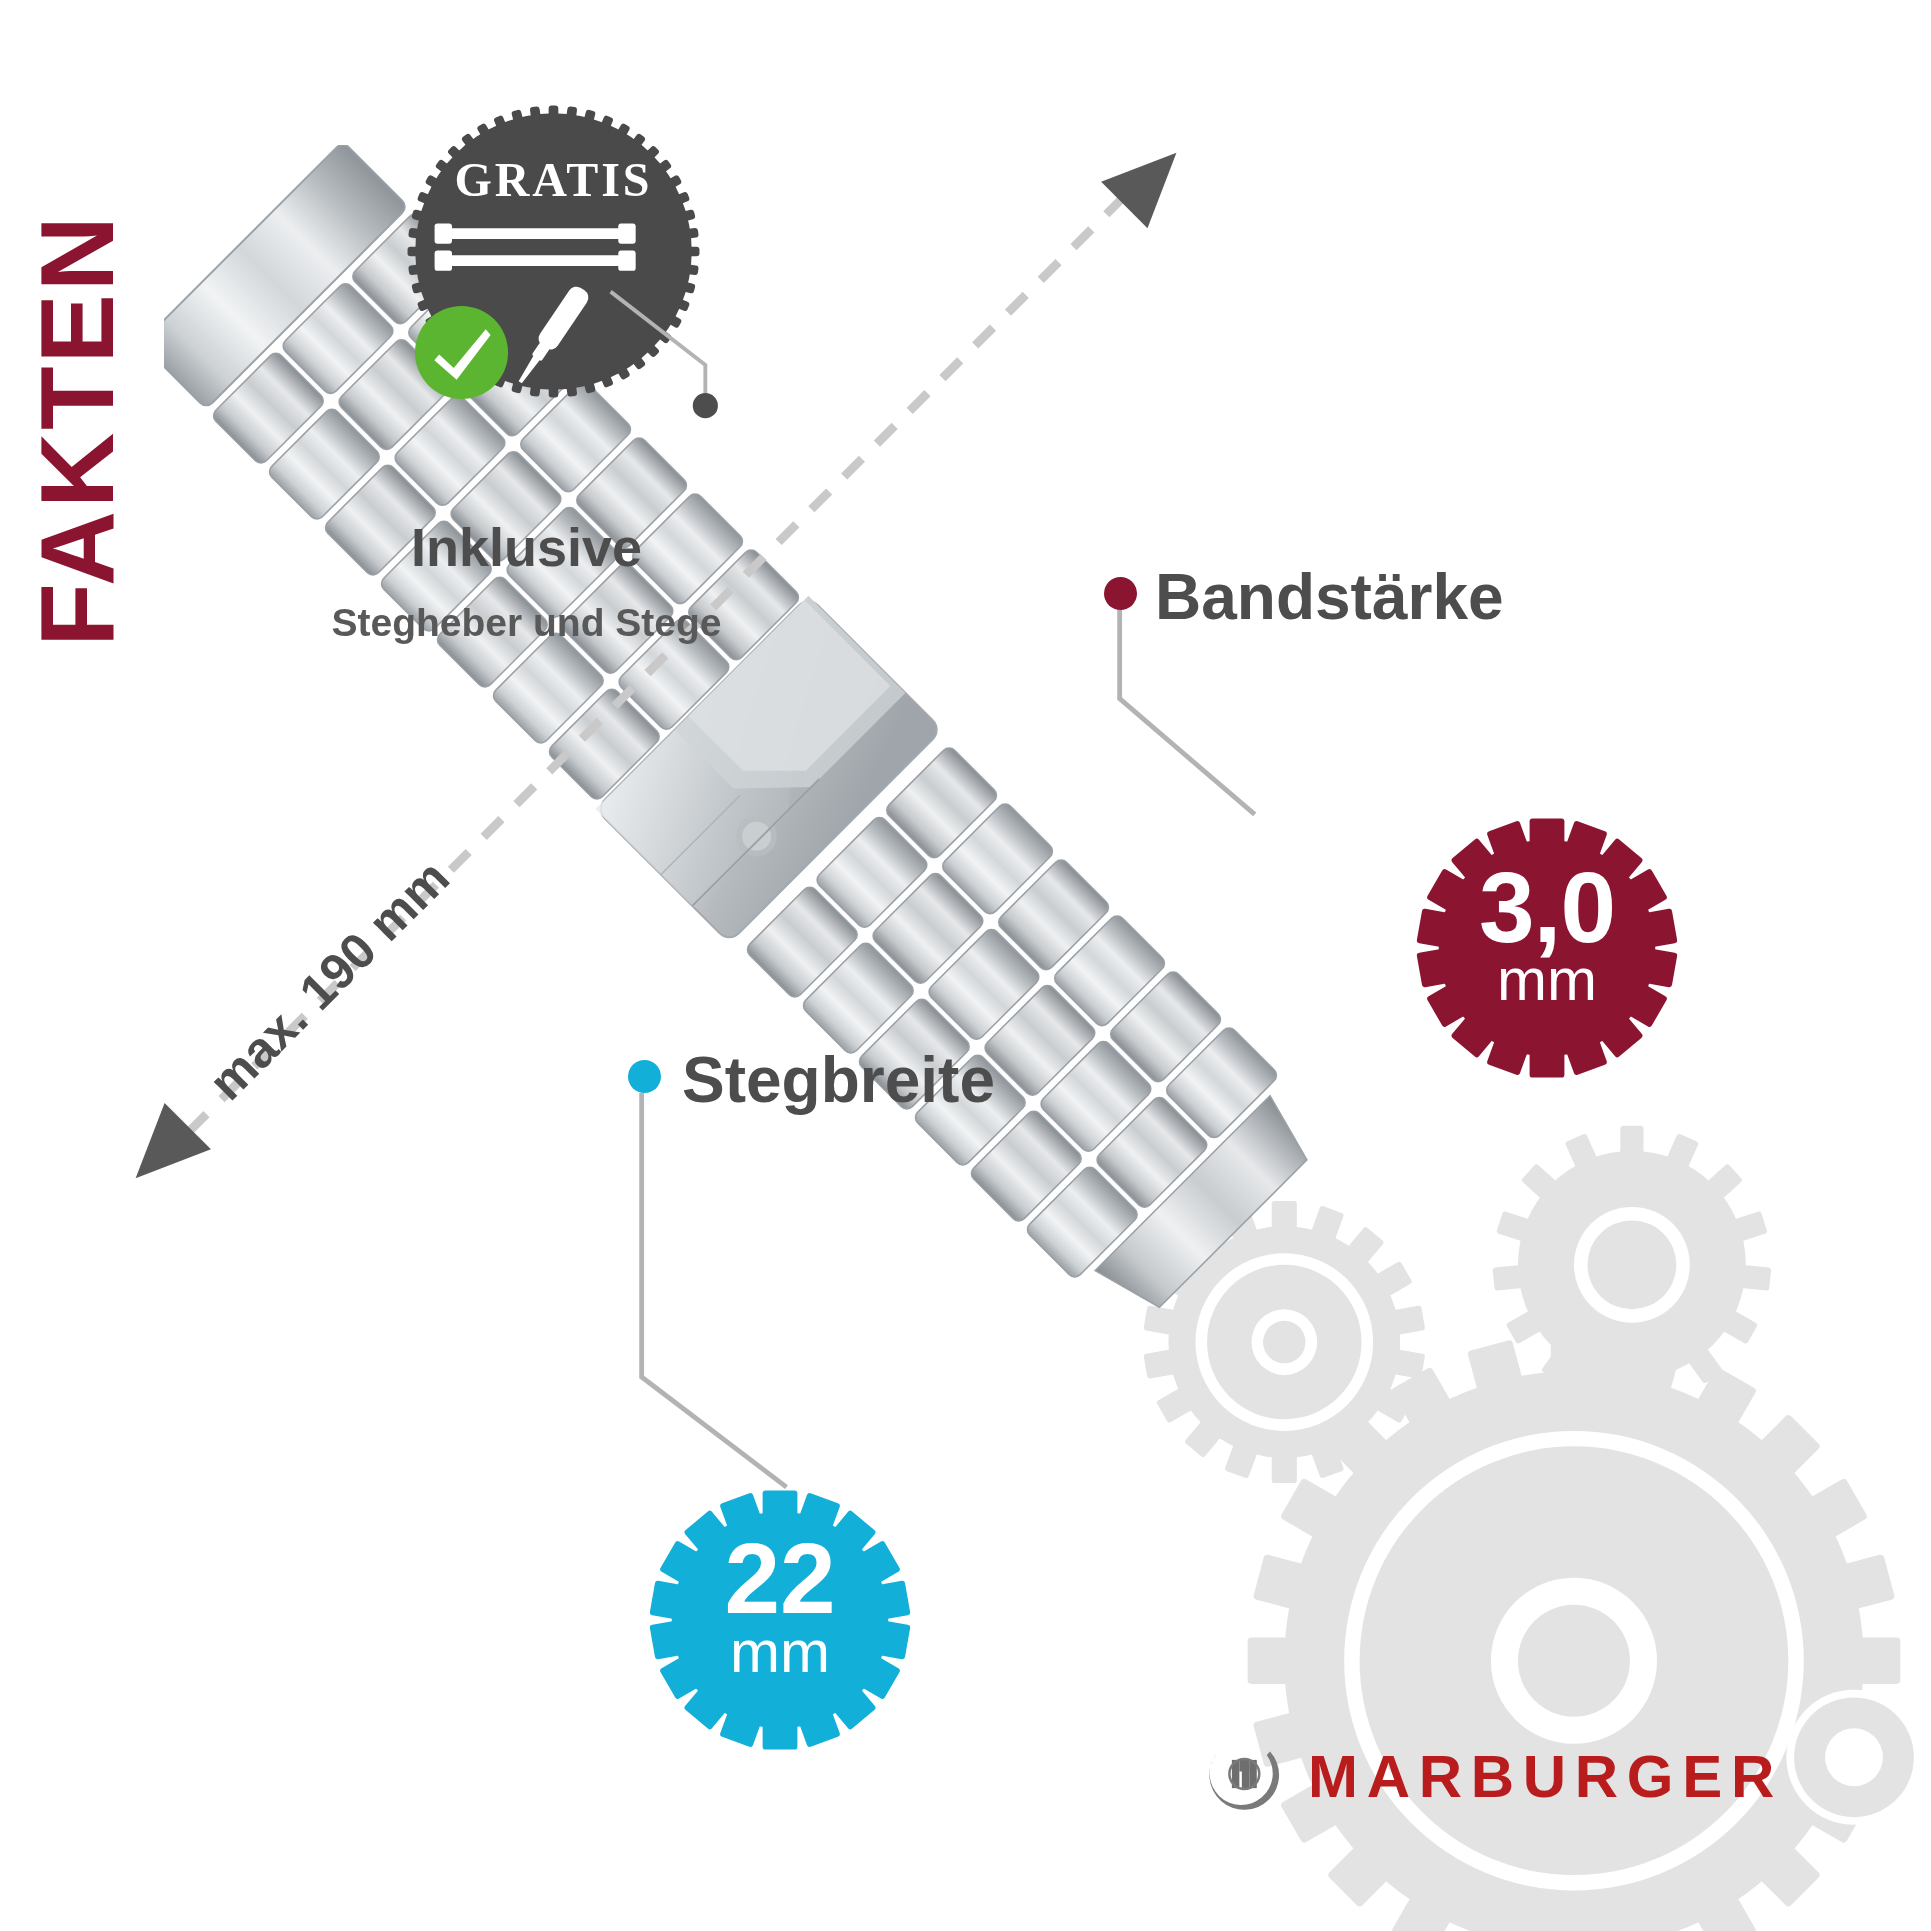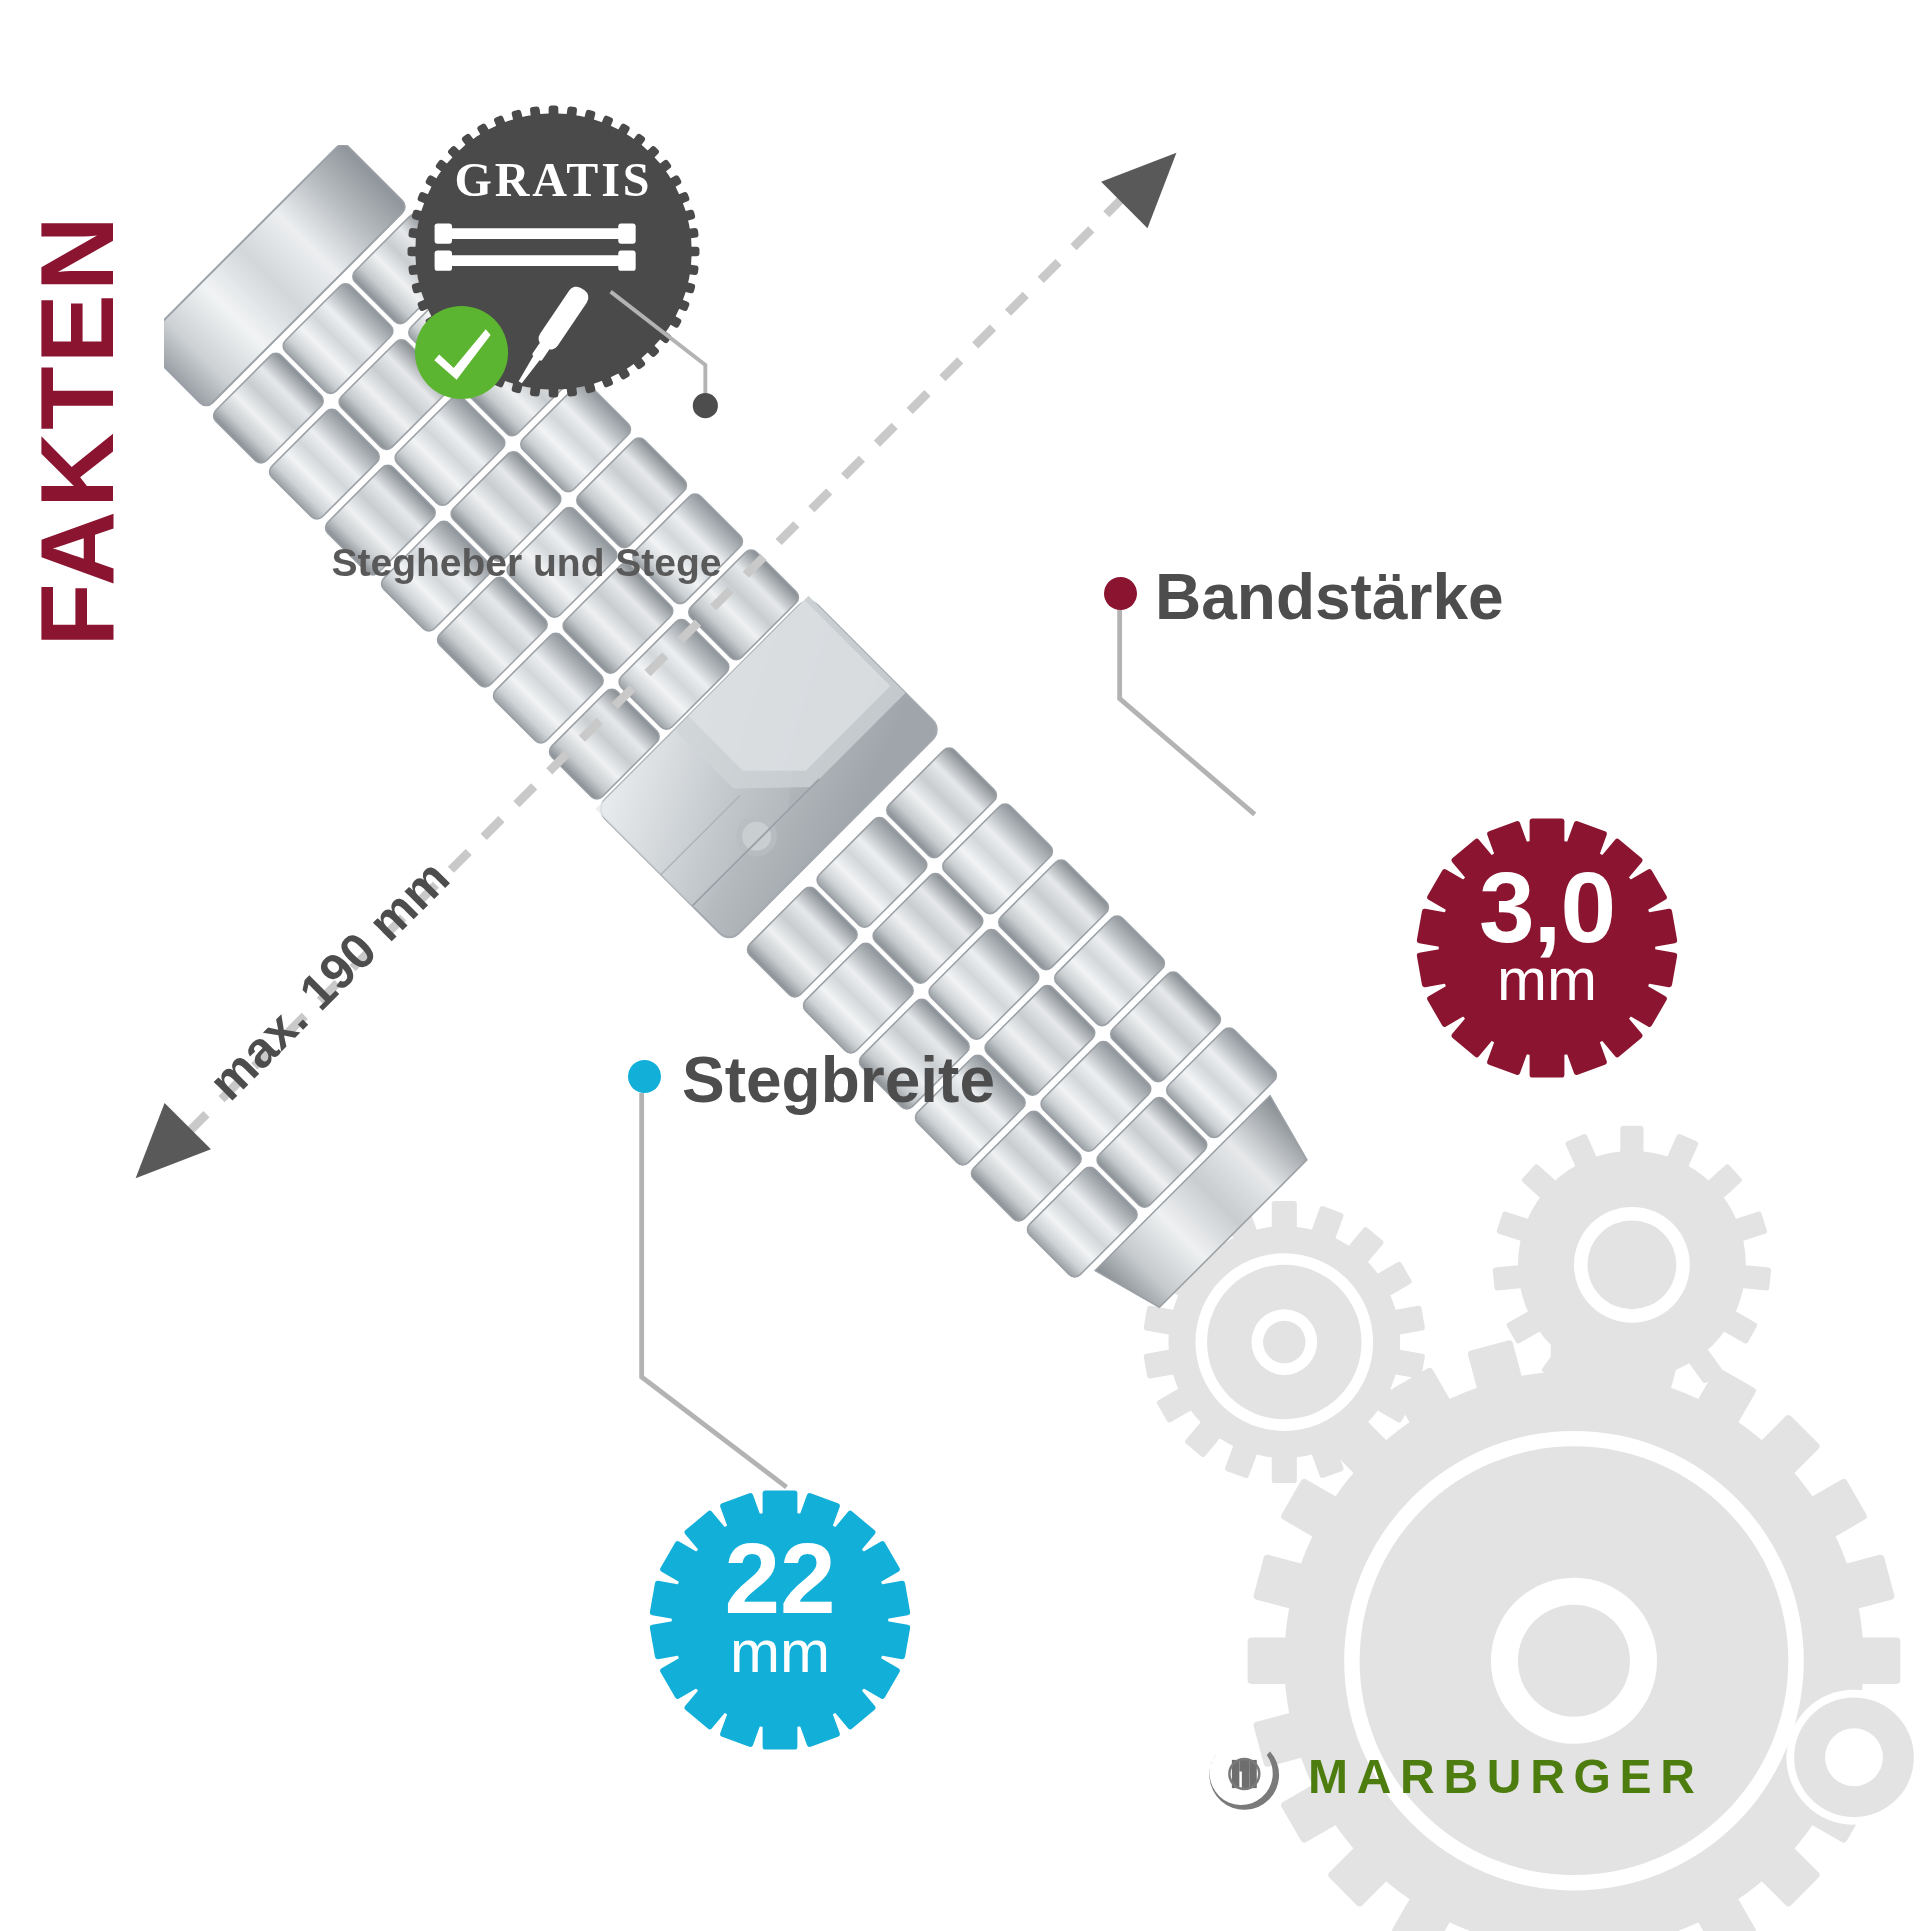--- a/index.html
+++ b/index.html
@@ -107,22 +107,22 @@
   
   #steg-badge{left:635px;top:1475px;width:290px;height:290px;}
   #steg-badge .gv-num{top:53px;font-size:100px;line-height:100px;}
   #steg-badge .gv-unit{top:147px;font-size:60px;line-height:60px;}
 
   
   .brand{position:absolute;left:1202px;top:1733px;height:87px;display:flex;align-items:center;}
   .brand-mark{width:83px;height:83px;position:relative;flex:0 0 auto;}
   .brand-word{
     margin-left:23px;
-    color:#4d7c0f;
-    font-size:48px;
+    color:#b91c1c;
+    font-size:60px;
     font-weight:bold;
     letter-spacing:8.7px;
     line-height:60px;
     white-space:nowrap;
   }
 </style>
 </head>
 <body>
 
 <div class="stage">
@@ -431,20 +431,21 @@
     <circle cx="50" cy="50" r="48" fill="#5cb531"></circle>
     <path d="M27 52 L42 66 L75 26 L80 32 L45 78 L22 58 Z" fill="#ffffff"></path>
   </svg>
 
   <svg class="gratis-connector" viewBox="0 0 180 150">
     <polyline points="12,12 110,88 110,122" fill="none" stroke="#b3b3b3" stroke-width="4"></polyline>
     <circle cx="110" cy="130" r="13" fill="#4d4d4d"></circle>
   </svg>
 
   <div class="inkl-wrap">
+    <div class="inkl-title">Inklusive</div>
     <div class="inkl-sub">Stegheber und Stege</div>
   </div>
 
   <div class="callout-label" style="left:1155px; top:560px;">Bandstärke</div>
   <div class="callout-dot" style="left:1104px; top:577px; background:#8b1430;"></div>
   <svg class="leader" style="left:1110px; top:606px; width:328px; height:222px;" viewBox="0 0 340 230">
     <polyline points="10,4 10,96 150,216" fill="none" stroke="#b3b3b3" stroke-width="5"></polyline>
   </svg>
 
   <div class="gear-badge" id="band-badge">

